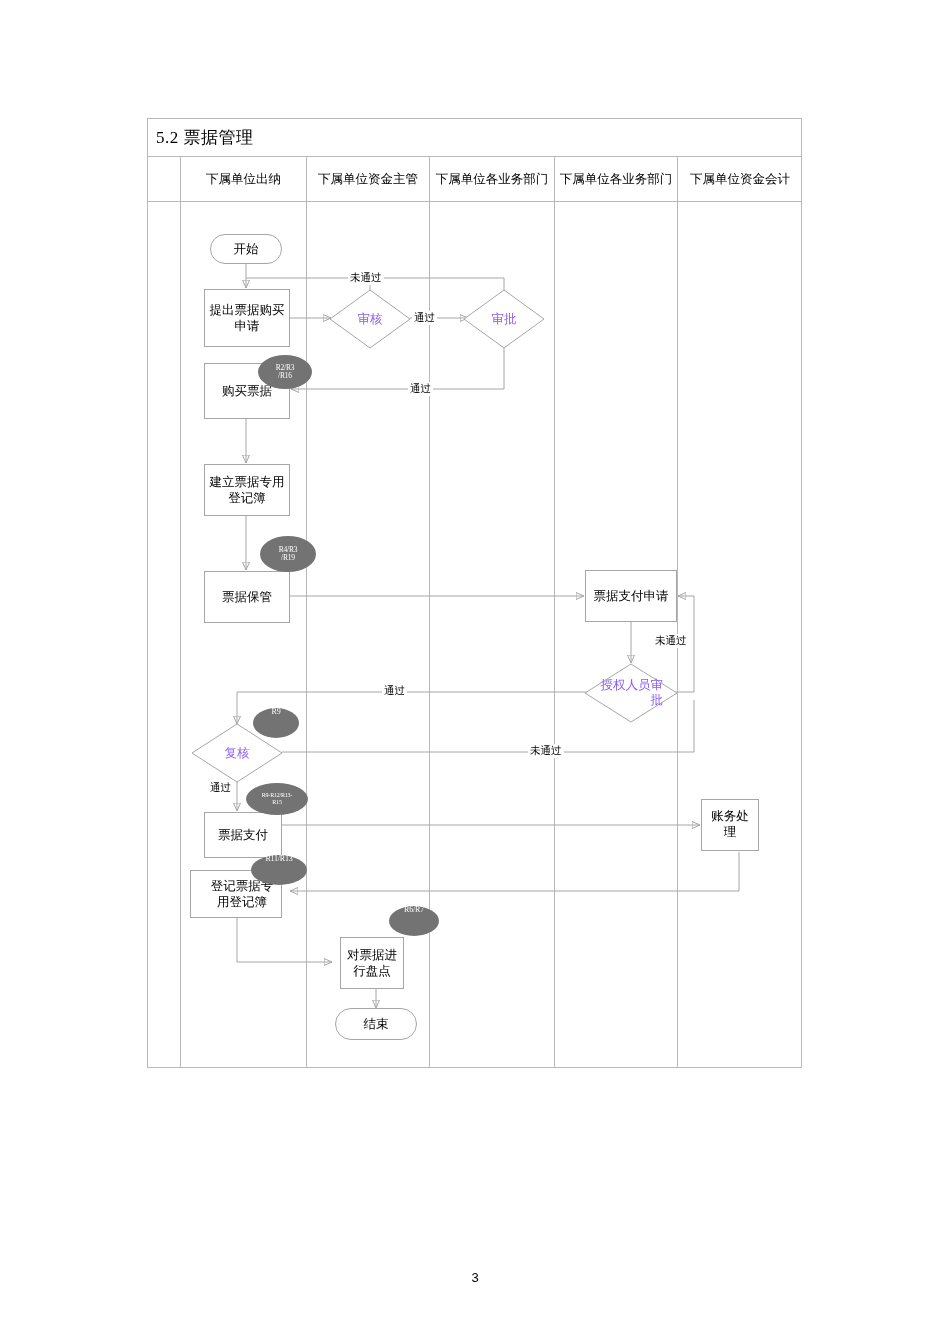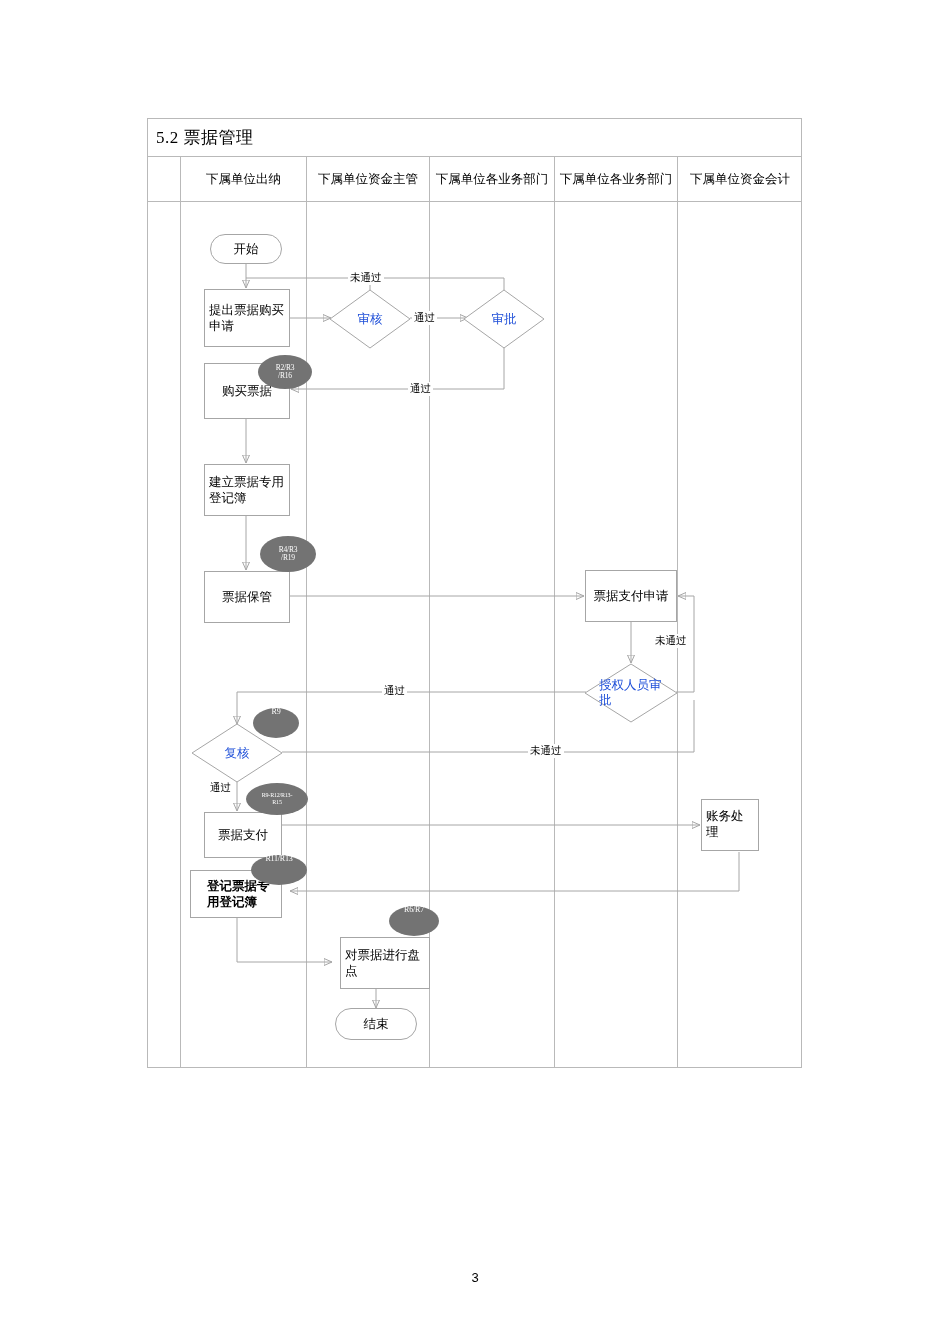--- a/index.html
+++ b/index.html
@@ -65,31 +65,32 @@
     padding: 0 2px;
     font-family: "Liberation Sans", "DejaVu Sans", sans-serif;
   }
 
   
   .node {
     position: absolute;
     display: flex;
     align-items: center;
     justify-content: center;
+    text-align: center;
     color: #000;
     z-index: 5;
   }
   .box {
     border: 1px solid #a6a6a6;
     background: #ffffff;
     font-size: 12.5px;
     line-height: 1.28;
     padding: 2px 4px;
   }
-  .box.bold { font-weight: bold; padding-left: 16px; }
+  .box.bold { font-weight: normal; padding-left: 16px; }
   .terminator {
     border: 1px solid #a6a6a6;
     background: #ffffff;
     border-radius: 22px;
     font-size: 12.5px;
   }
   .diamond-wrap {
     position: absolute;
     z-index: 5;
   }
@@ -98,24 +99,24 @@
     left: 0; top: 0;
     overflow: visible;
   }
   .diamond-label {
     position: absolute;
     left: 0; top: 0;
     width: 100%; height: 100%;
     display: flex;
     align-items: center;
     justify-content: center;
-    text-align: left;
+    text-align: right;
     font-size: 12.5px;
     line-height: 1.2;
-    color: #1d4ed8;
+    color: #8b5cf6;
     pointer-events: none;
   }
 
   
   .badge {
     position: absolute;
     border-radius: 50%;
     background: #737373;
     color: #ffffff;
     display: flex;
@@ -280,21 +281,21 @@
     </svg>
     <div class="diamond-label">复核</div>
   </div>
 
   <div class="node box" style="left:204px; top:812px; width:78px; height:46px;">票据支付</div>
 
   <div class="node box bold" style="left:190px; top:870px; width:92px; height:48px;">登记票据专用登记簿</div>
 
   <div class="node box" style="left:701px; top:799px; width:58px; height:52px;font-family:Liberation Mono, monospace;">账务处理</div>
 
-  <div class="node box" style="left:340px; top:937px; width:90px; height:52px;">对票据进行盘点</div>
+  <div class="node box" style="left:340px; top:937px; width:64px; height:52px;">对票据进行盘点</div>
 
   <div class="node terminator" style="left:335px; top:1008px; width:82px; height:32px;">结束</div>
 
   <div class="badge" style="left:258px; top:355px; width:54px; height:34px; font-size:7.5px; flex-direction:column;">
     <span>R2/R3</span>
     <span>/R16</span>
   </div>
 
   <div class="badge" style="left:260px; top:536px; width:56px; height:36px; font-size:7.5px; flex-direction:column;">
     <span>R4/R3</span>

